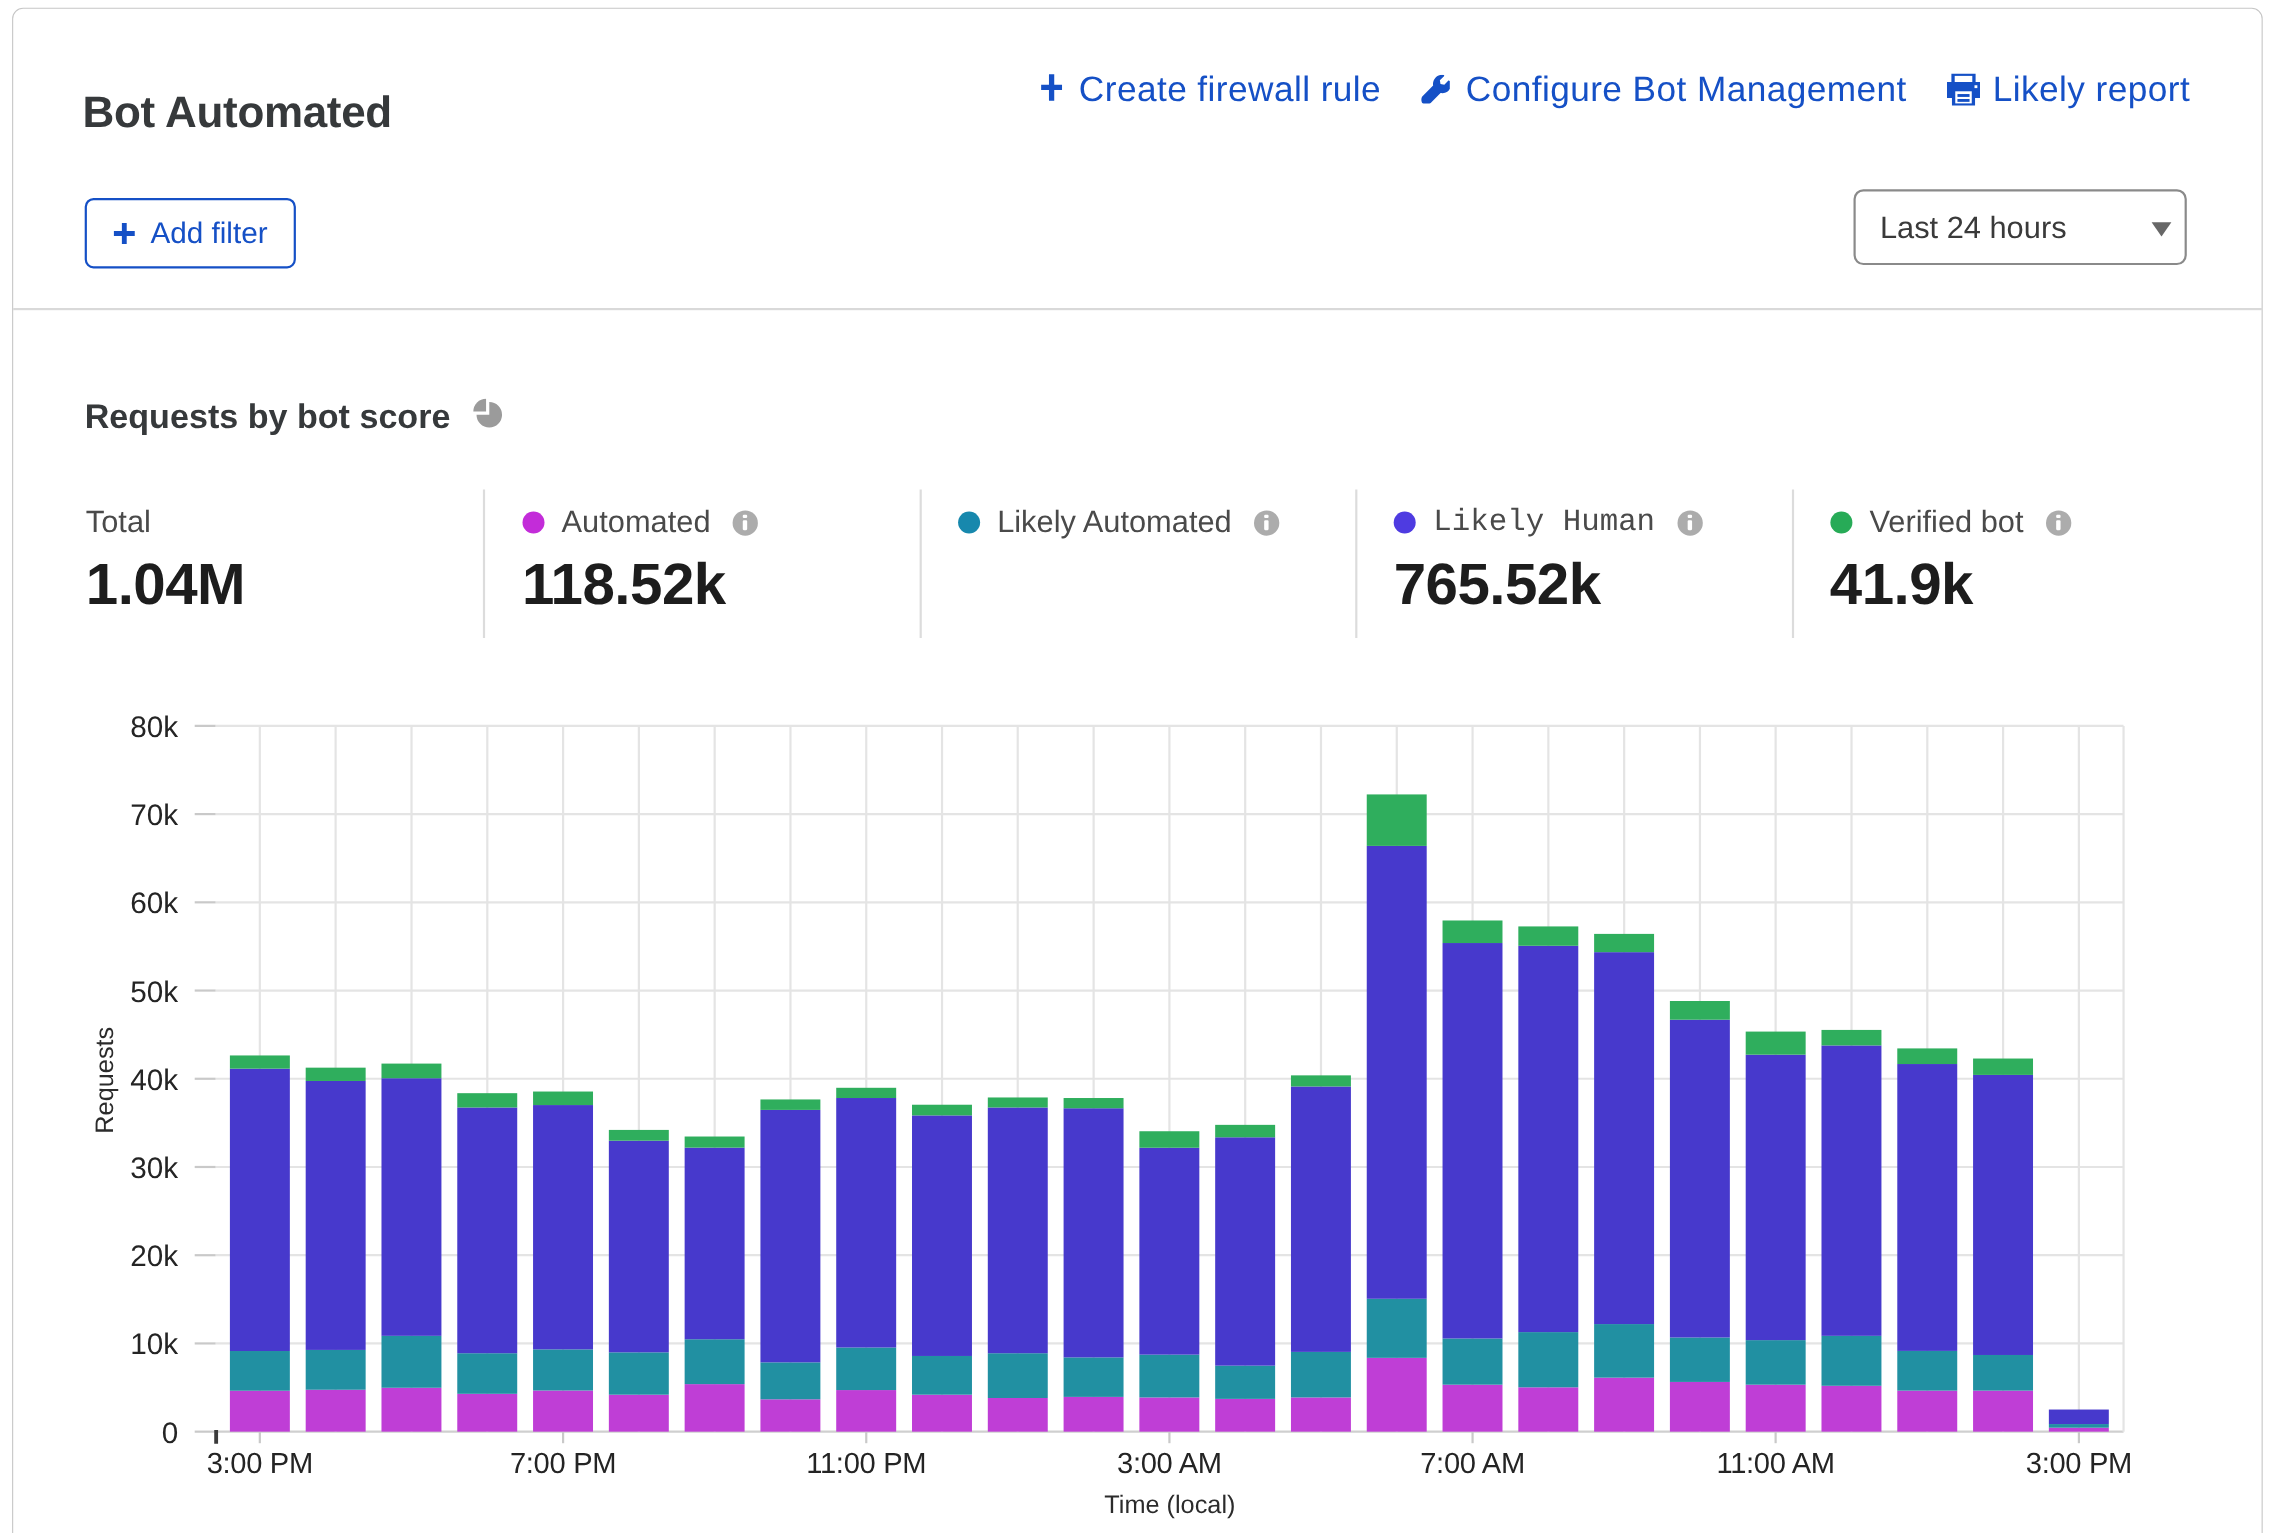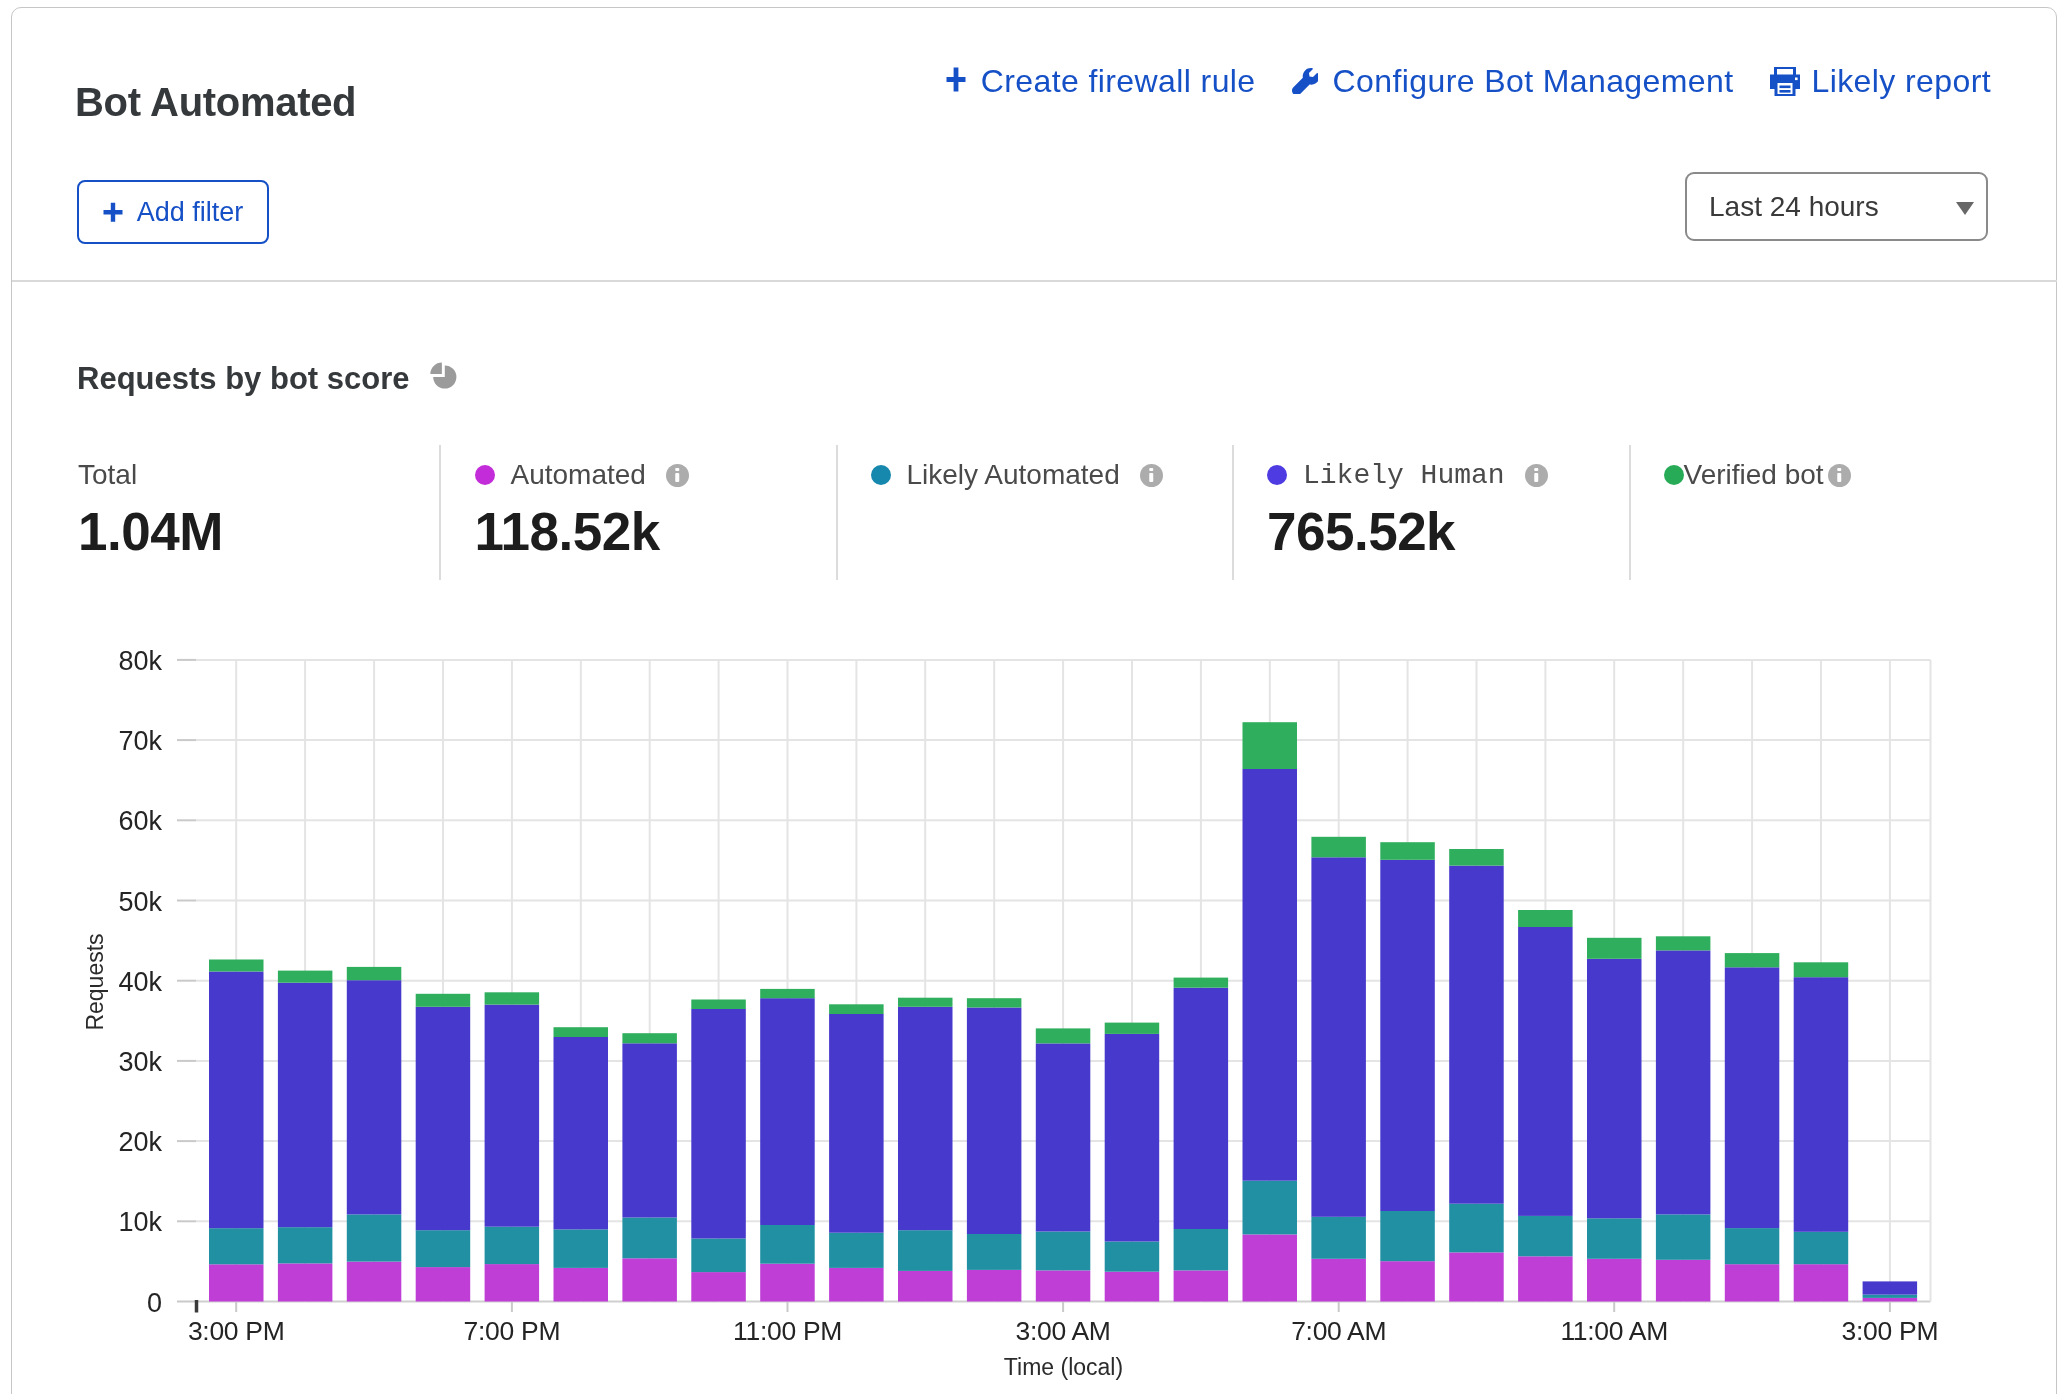--- a/index.html
+++ b/index.html
@@ -88,28 +88,29 @@
       <span style="display:inline-block;width:20px;height:20px;border-radius:50%;background:#4e3be1;"></span> 
       <span style="color:#4a4a4a;font-size:28px;">Likely Human</span> 
       <span style="display:inline-block;width:23px;height:23px;border-radius:50%;background:#acacac;position:relative;vertical-align:middle;margin-left:4px;">
         <span style="position:absolute;left:50%;top:4px;transform:translateX(-50%);width:3.5px;height:3.5px;background:#fff;border-radius:1px;"></span>
         <span style="position:absolute;left:50%;top:9.5px;transform:translateX(-50%);width:3.5px;height:9px;background:#fff;border-radius:1px;"></span>
       </span>
     </div>
     <div style="margin-top:18px;line-height:53px;font-size:53px;font-weight:700;color:#1d1d1d;letter-spacing:-0.5px;">765.52k</div>
   </div>
 <div style="position:absolute;left:1663.5px;top:463px;">
-    <div style="display:flex;align-items:center;height:24px;">
+    <div style="display:flex;align-items:center;gap:16px;height:24px;">
       <span style="display:inline-block;width:20px;height:20px;border-radius:50%;background:#27ab57;"></span> 
       <span style="color:#4a4a4a;font-size:28px;">Verified bot</span> 
       <span style="display:inline-block;width:23px;height:23px;border-radius:50%;background:#acacac;position:relative;vertical-align:middle;margin-left:4px;">
         <span style="position:absolute;left:50%;top:4px;transform:translateX(-50%);width:3.5px;height:3.5px;background:#fff;border-radius:1px;"></span>
         <span style="position:absolute;left:50%;top:9.5px;transform:translateX(-50%);width:3.5px;height:9px;background:#fff;border-radius:1px;"></span>
       </span>
     </div>
+    <div style="margin-top:18px;line-height:53px;font-size:53px;font-weight:700;color:#1d1d1d;letter-spacing:-0.5px;">41.9k</div>
   </div>
 <div style="position:absolute;left:439px;top:445px;width:2px;height:135px;background:#dcdcdc;"></div>
 <div style="position:absolute;left:835.5px;top:445px;width:2px;height:135px;background:#dcdcdc;"></div>
 <div style="position:absolute;left:1232px;top:445px;width:2px;height:135px;background:#dcdcdc;"></div>
 <div style="position:absolute;left:1628.5px;top:445px;width:2px;height:135px;background:#dcdcdc;"></div>
 
 <svg width="2070" height="774" viewBox="0 620 2070 774" style="position:absolute;left:0;top:620px;">
 <line x1="196.0" y1="1301.5" x2="1930.5" y2="1301.5" stroke="#cfcfcf" stroke-width="2"></line>
 <line x1="177" y1="1301.5" x2="196.0" y2="1301.5" stroke="#c9c9c9" stroke-width="2"></line>
 <line x1="196.0" y1="1221.3" x2="1930.5" y2="1221.3" stroke="#e4e4e4" stroke-width="2"></line>

